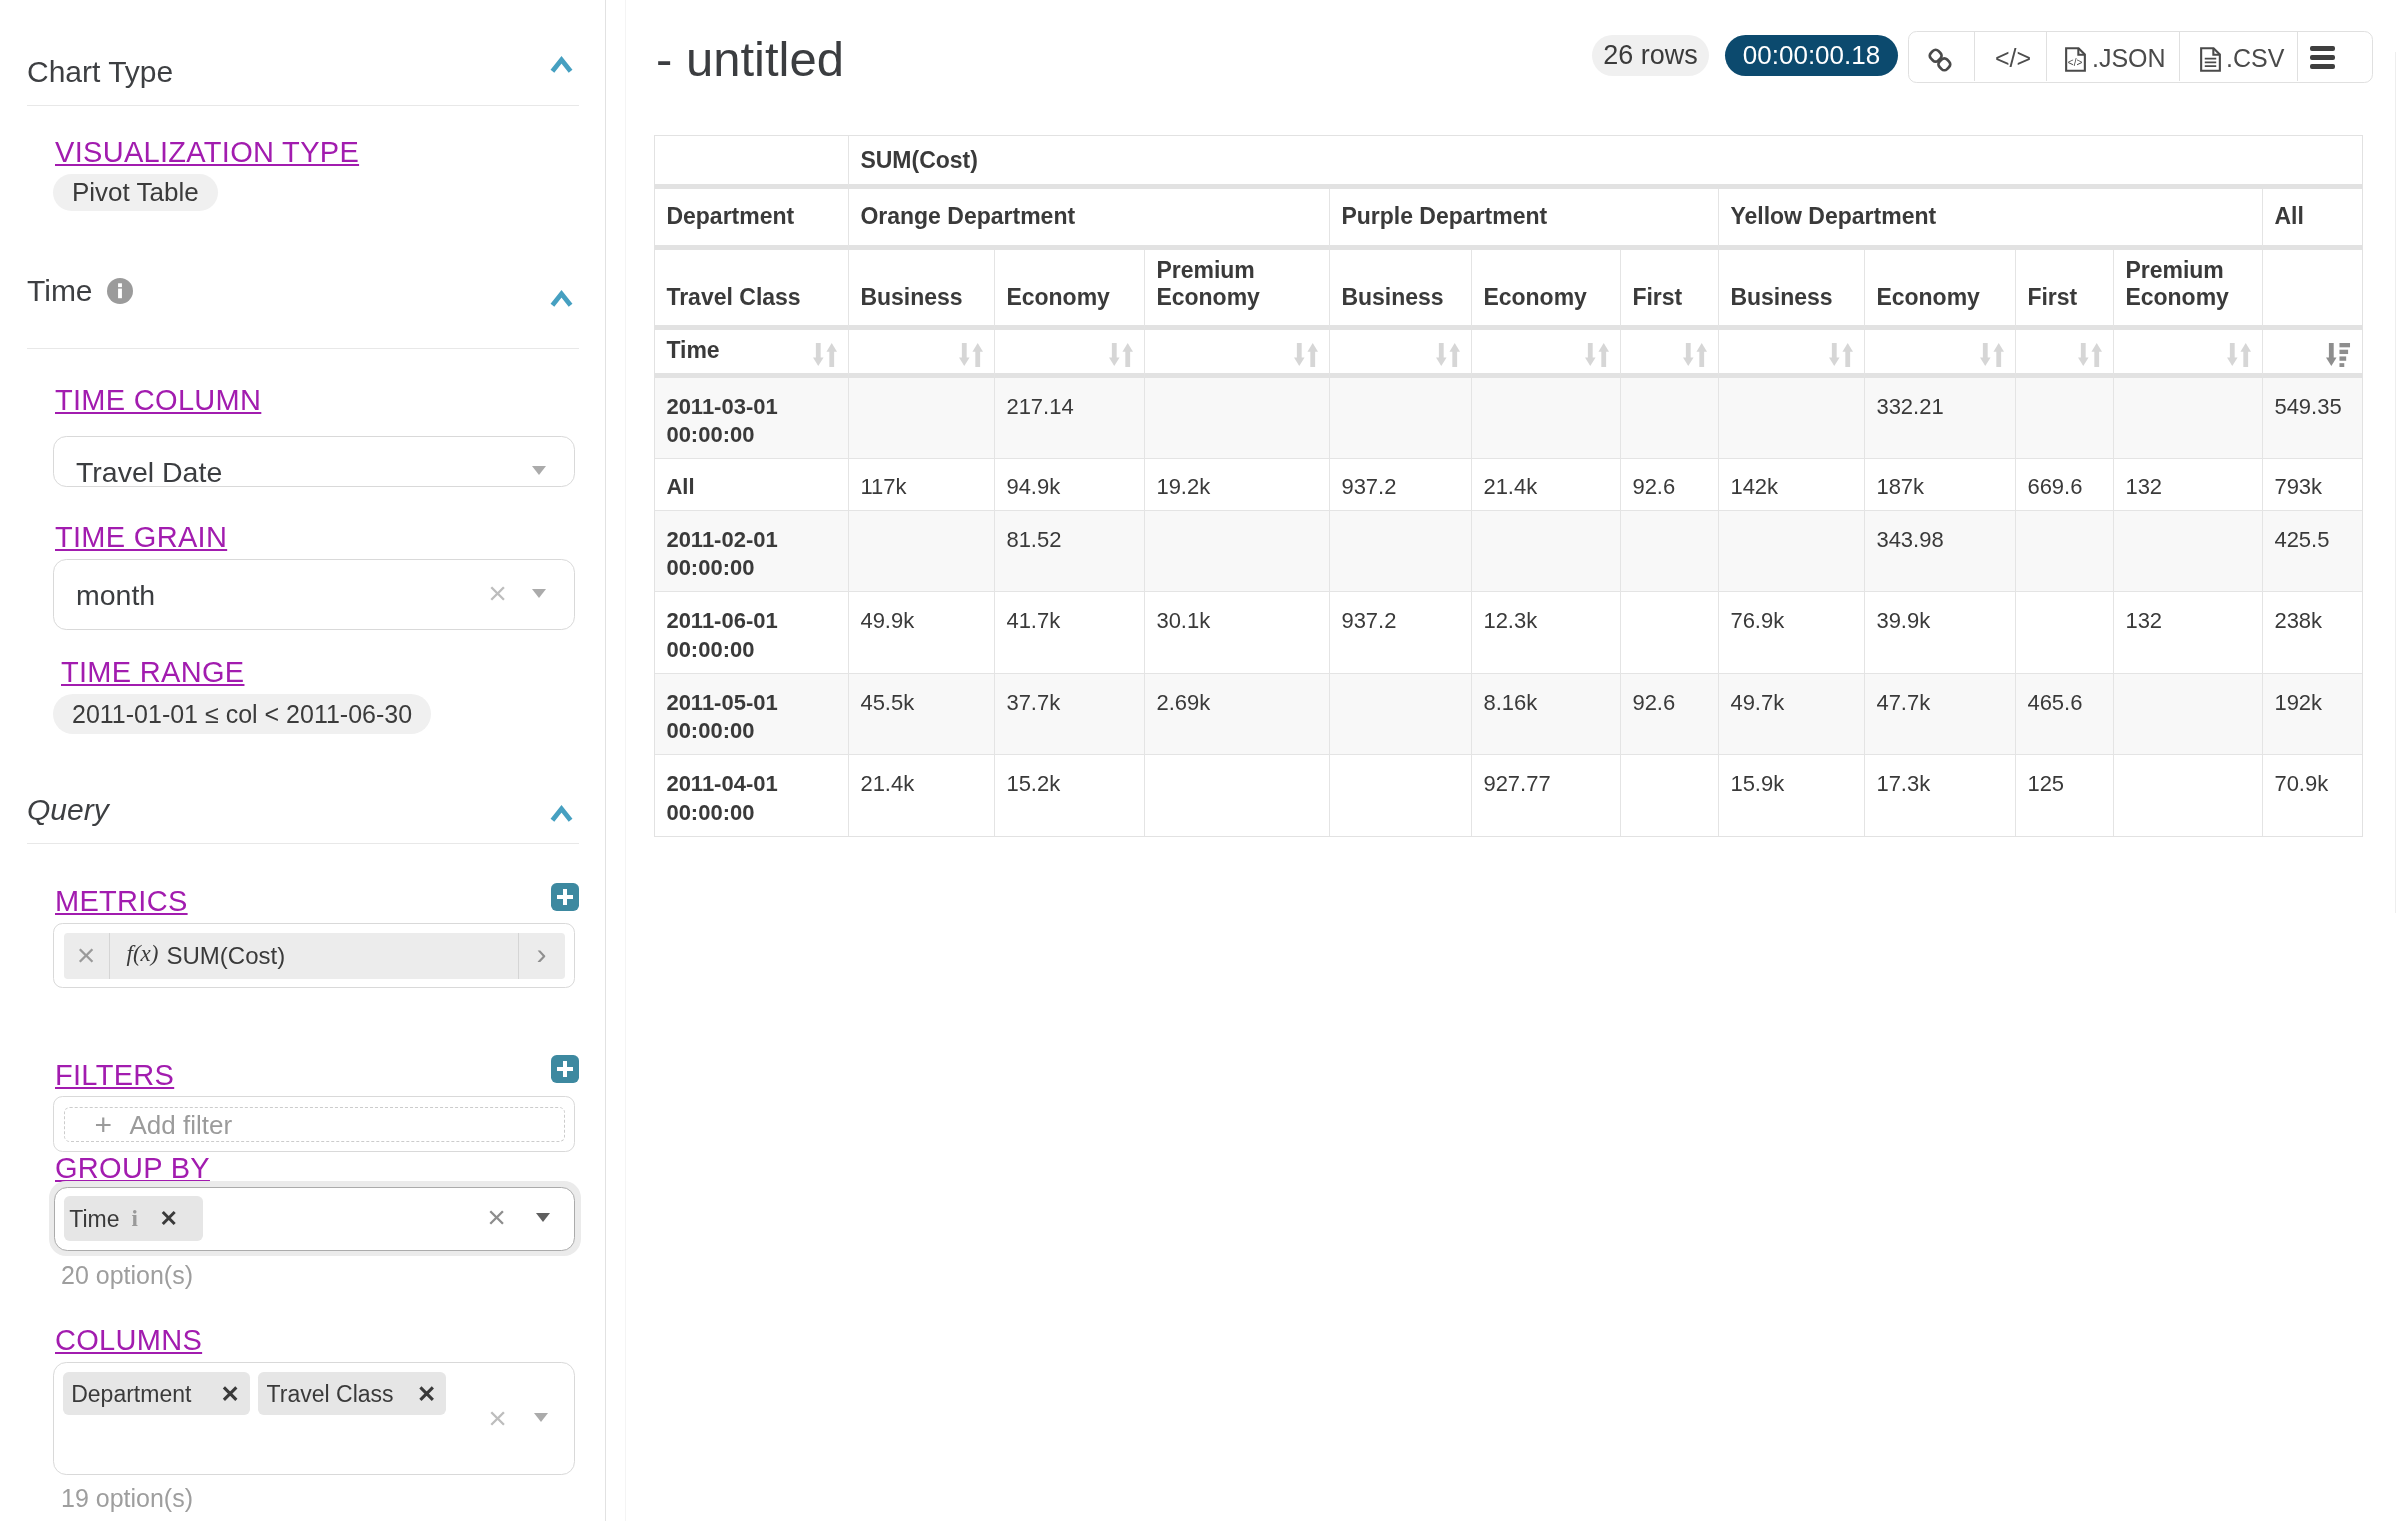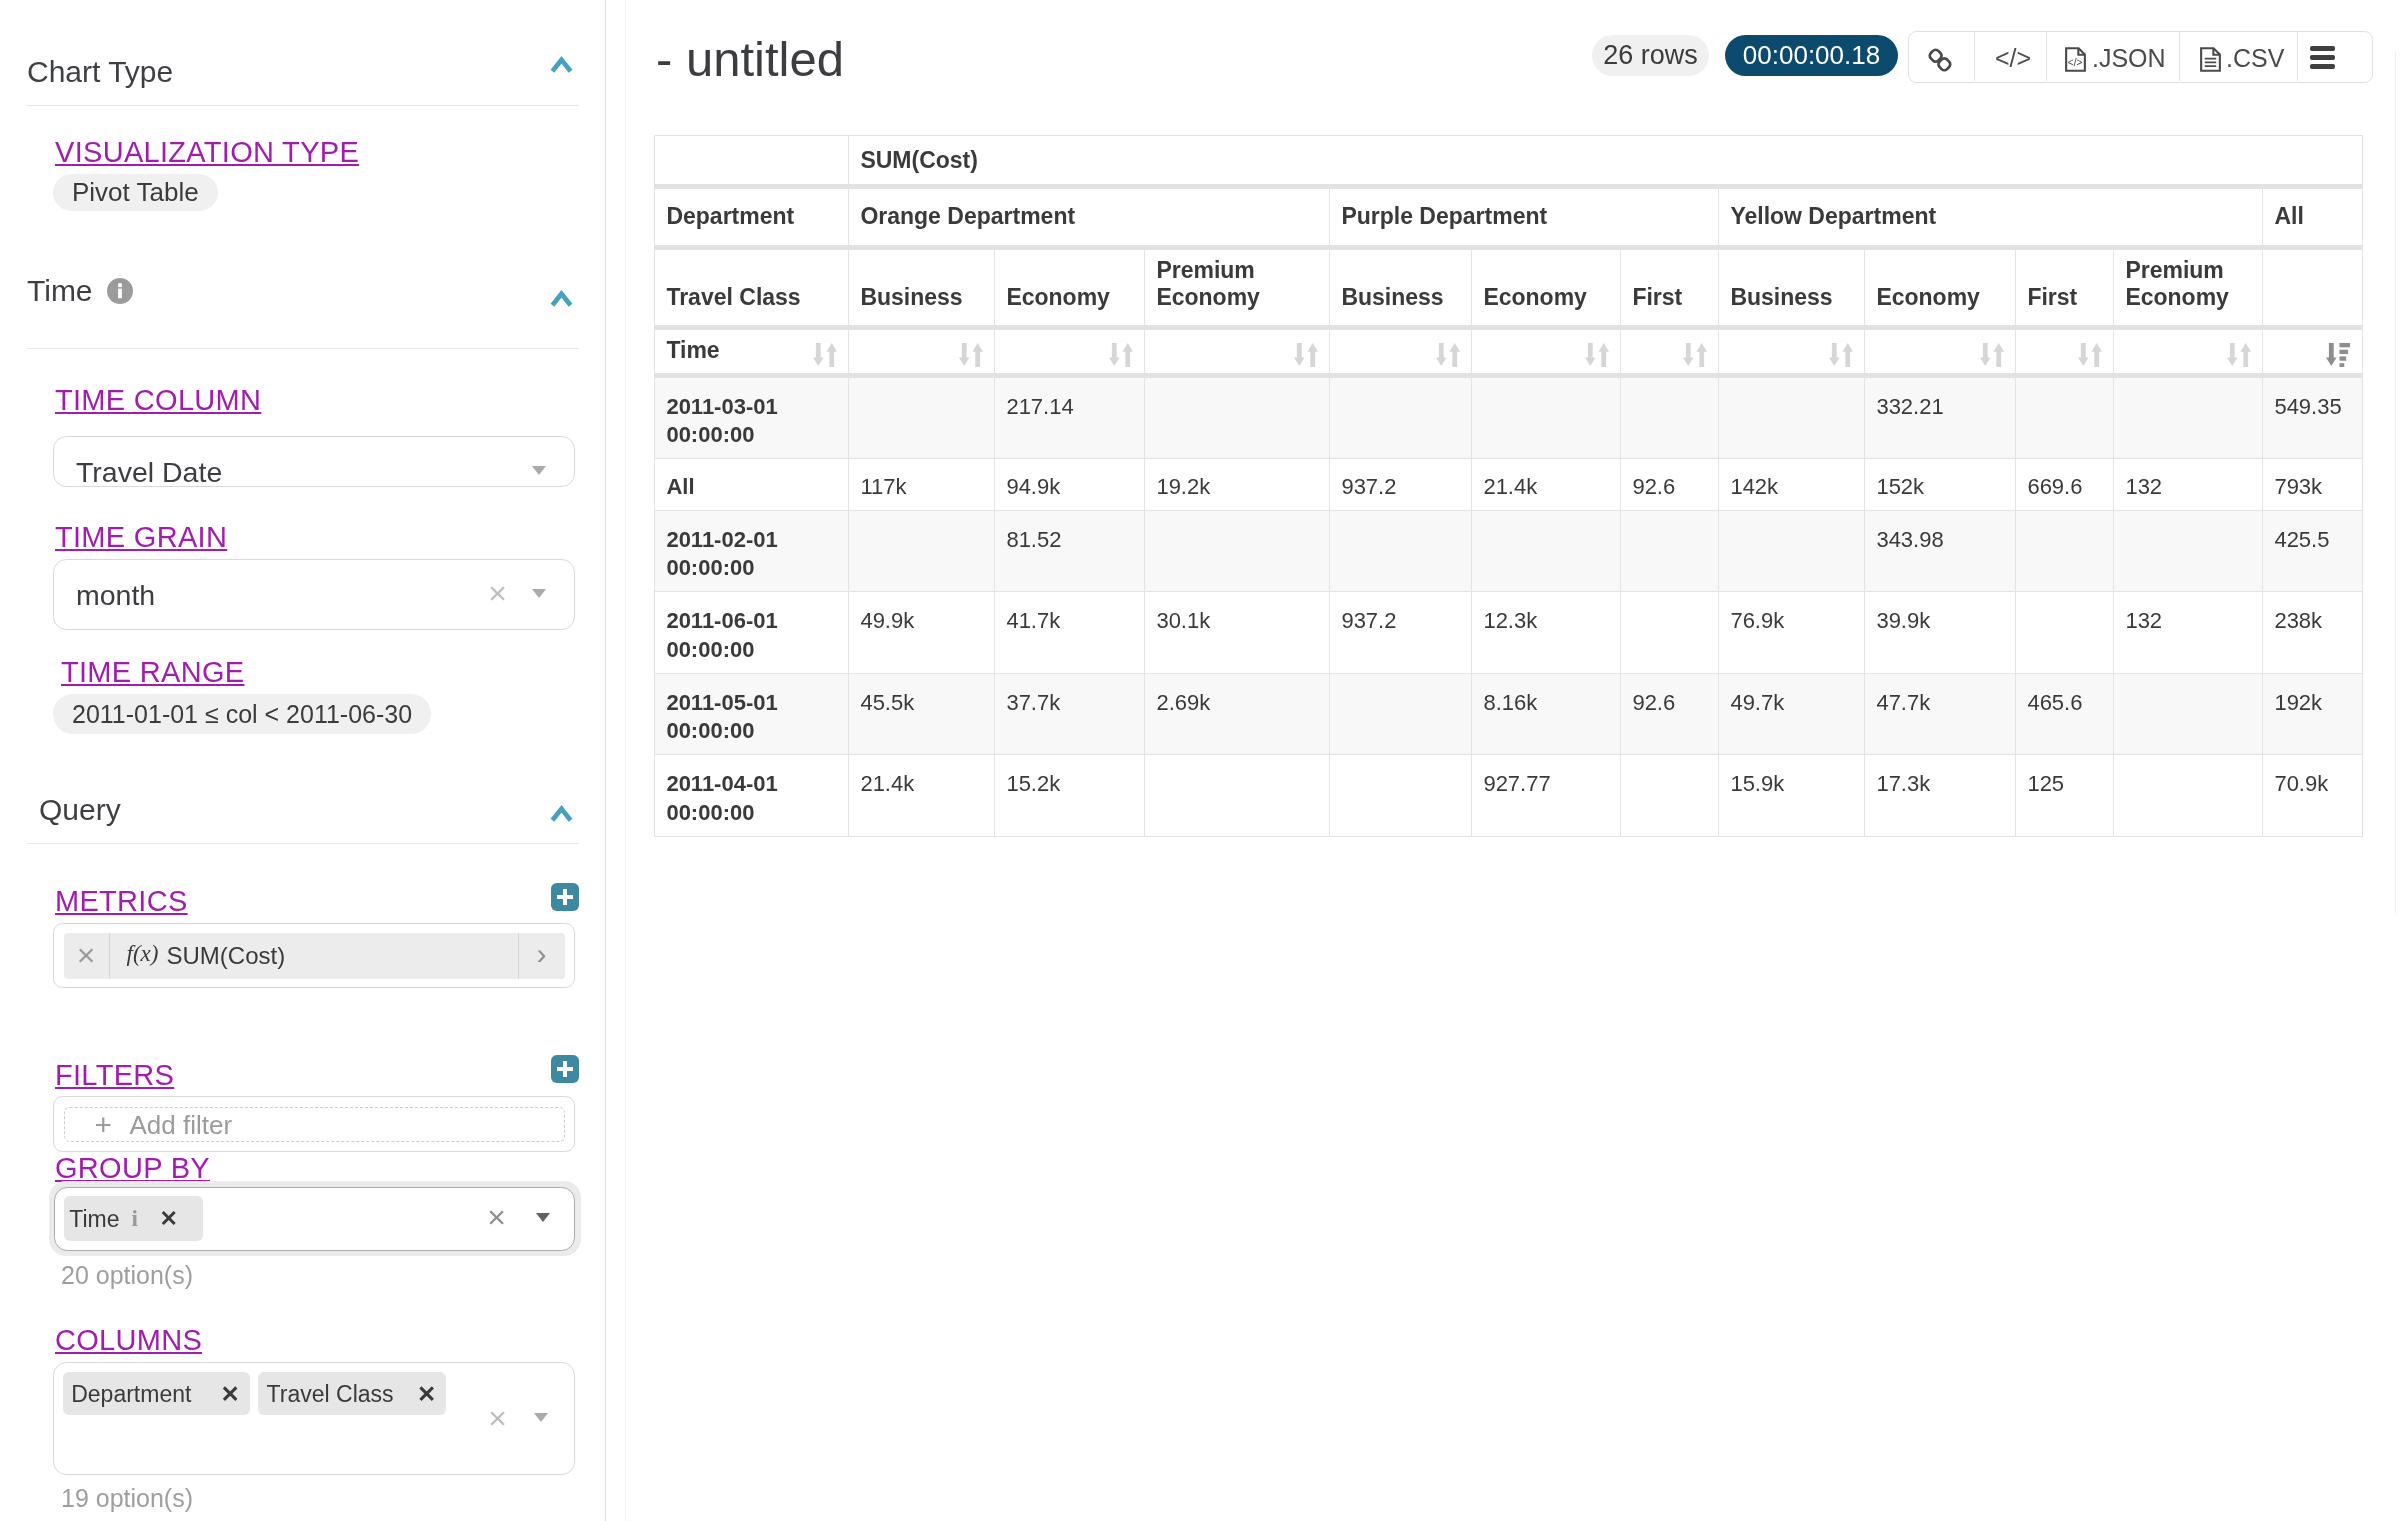--- a/index.html
+++ b/index.html
@@ -97,21 +97,21 @@
   <div class="abs seclabel" style="left:55px; top:521px;">TIME GRAIN</div>
   <div class="selbox" style="top:559px; height:71px;">
     <div class="seltext" style="position:absolute; left:22px; top:19px;">month</div>
     <div class="clearx" style="right:67px; top:19px;">×</div>
     <div class="caret" style="right:27.6px; top:28.5px;"></div>
   </div>
 
   <div class="abs seclabel" style="left:61px; top:656px;">TIME RANGE</div>
   <div class="pill" style="left:53px; top:694px; height:40px; line-height:40px; padding:0 19px; font-size:25px;">2011-01-01 ≤ col &lt; 2011-06-30</div>
 
-  <div class="abs sechead" style="left:39px; top:793px;">Query</div>
+  <div class="abs sechead" style="left:27px; top:793px;font-style:italic;">Query</div>
   <svg class="chev" style="left:550px; top:803px;" width="23" height="21" viewBox="0 0 24 22">
         <path d="M2.5 18 L12 6 L21.5 18" fill="none" stroke="#46a0c1" stroke-width="5"></path>
       </svg>
   <div class="hr" style="top:843px;"></div>
 
   <div class="abs seclabel" style="left:55px; top:885px;">METRICS</div>
   <div class="plusbtn" style="left:551px; top:883px;"></div>
   <div class="selbox" style="top:923px; height:65px; border-radius:9.5px;">
     <div style="position:absolute; left:9.5px; top:8.6px; right:9.5px; height:46px; background:#ececec; border-radius:3.8px;">
       <span style="position:absolute; left:0; top:0; width:46px; height:46px; border-right:1.9px solid #d5d5d5; color:#9a9a9a; font-size:32px; text-align:center; line-height:44px;">×</span>
@@ -376,21 +376,21 @@
         </tr>
     <tr class="allrow">
           <th>All</th>
           <td>117k</td>
           <td>94.9k</td>
           <td>19.2k</td>
           <td>937.2</td>
           <td>21.4k</td>
           <td>92.6</td>
           <td>142k</td>
-          <td>152k</td>
+          <td>187k</td>
           <td>669.6</td>
           <td>132</td>
           <td>793k</td>
         </tr>
     <tr class="odd">
           <th>2011-02-01 00:00:00</th>
           <td></td>
           <td>81.52</td>
           <td></td>
           <td></td>

